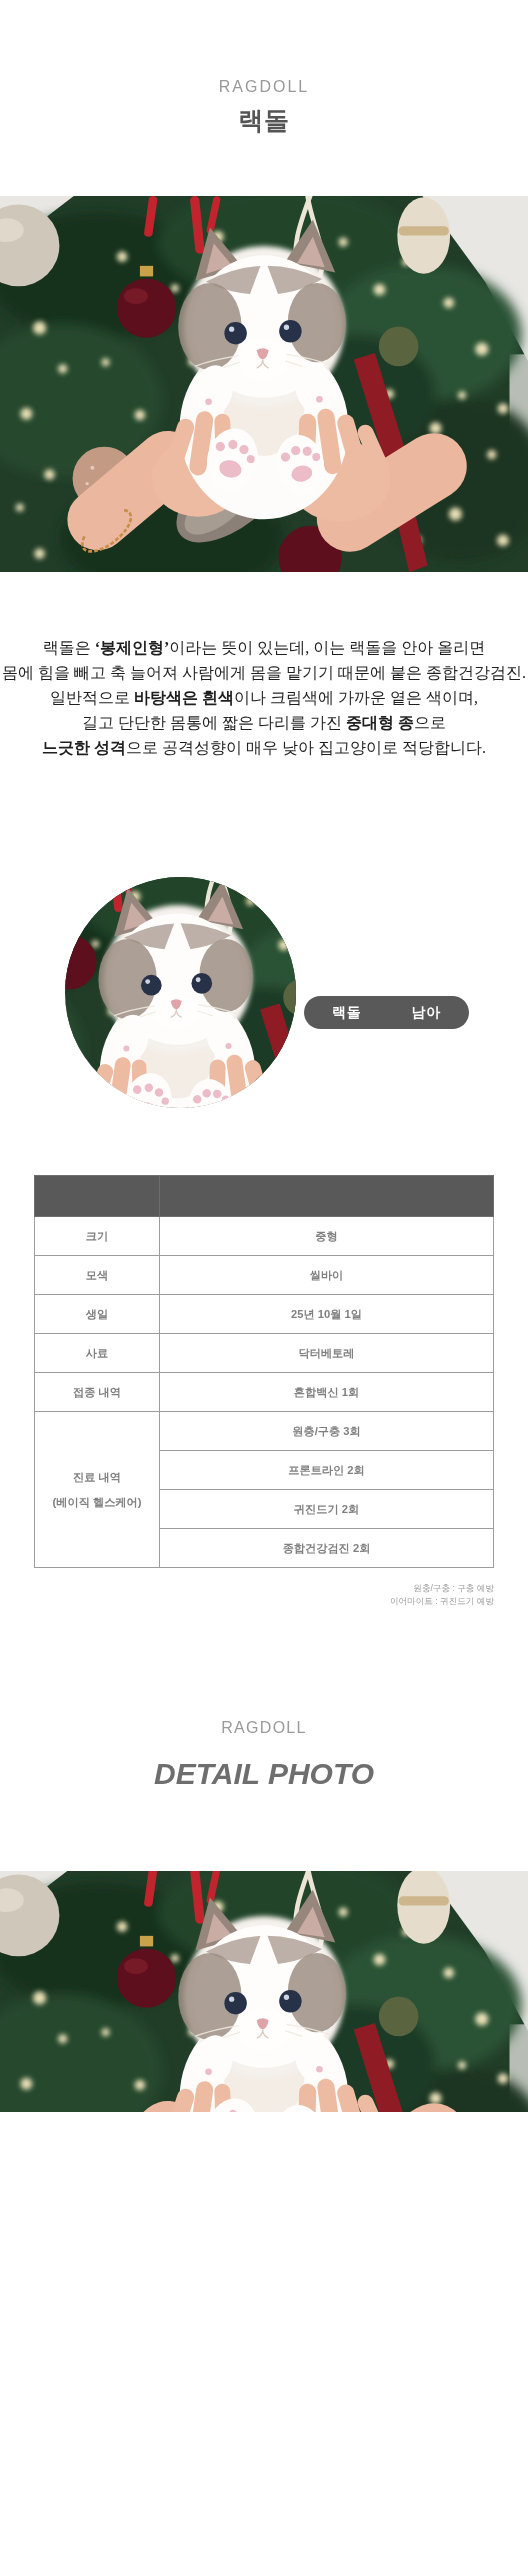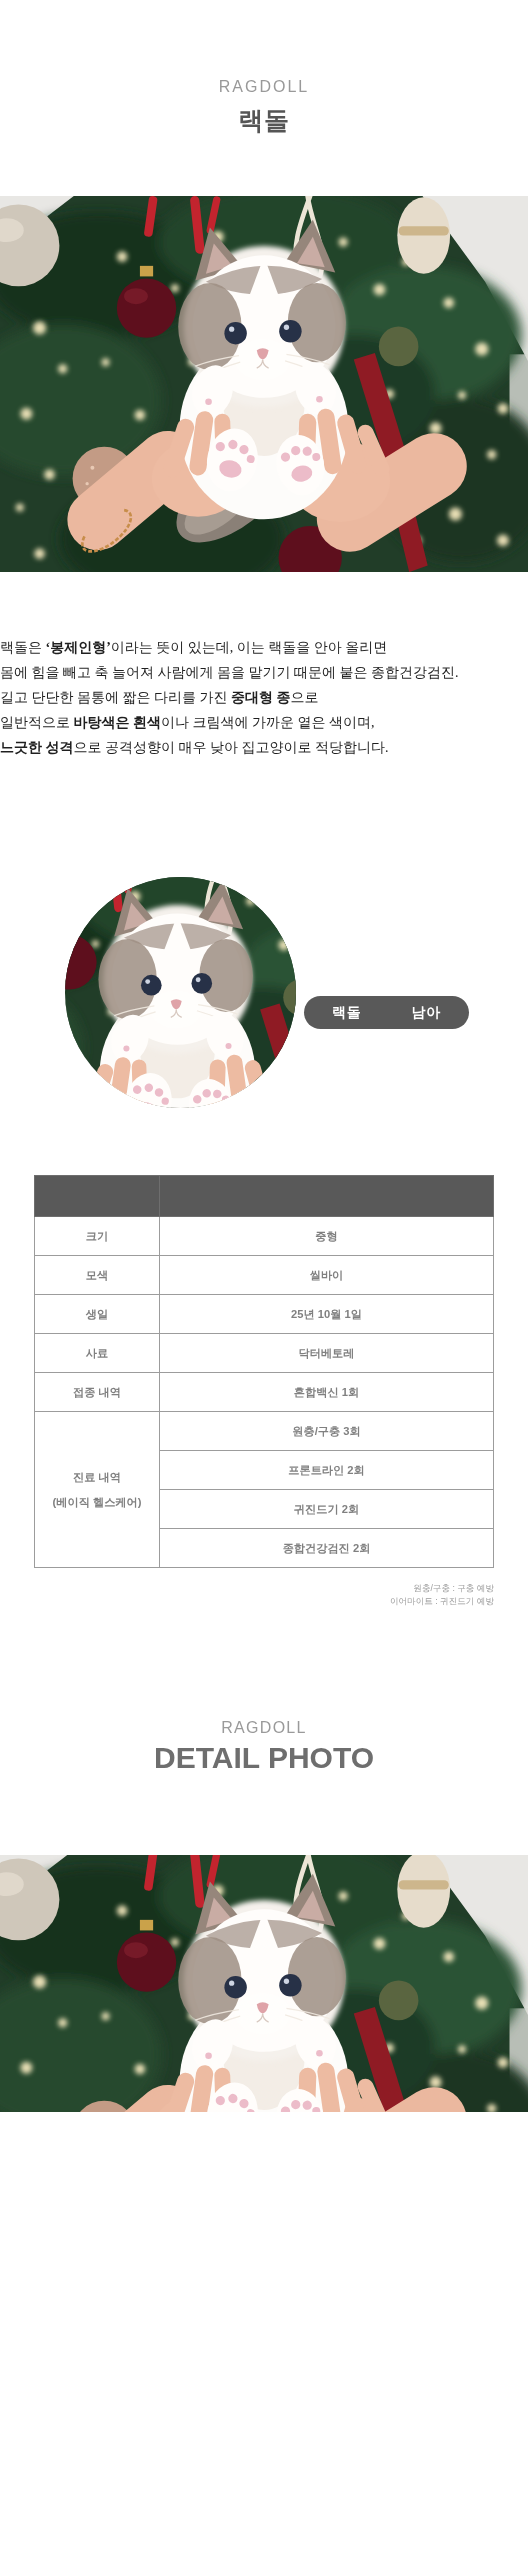--- a/index.html
+++ b/index.html
@@ -9,23 +9,23 @@
   
   .top-header{padding-top:78px;text-align:center;}
   .brand-en{font-size:16px;color:#999999;letter-spacing:2px;font-weight:400;}
   .brand-ko{font-size:25px;color:#555555;font-weight:bold;margin-top:8px;letter-spacing:0.7px;}
 
   
   .hero-photo{margin-top:59px;width:528px;height:376px;overflow:hidden;}
   .photo-svg{display:block;width:100%;height:100%;}
 
   
-  .desc{margin-top:63px;text-align:left;
+  .desc{margin-top:63px;text-align:center;
         font-family:"Liberation Serif","DejaVu Serif",serif;
-        font-size:14px;line-height:25px;color:#1f1f1f;}
+        font-size:16px;line-height:25px;color:#1f1f1f;}
   .desc b{font-weight:bold;}
 
   
   .profile{margin-top:117px;height:231px;position:relative;}
   .avatar{position:absolute;left:65px;top:0;width:231px;height:231px;border-radius:50%;overflow:hidden;}
   .badge{position:absolute;left:304px;top:119px;width:165px;height:33px;background:#595959;
          border-radius:16.5px;display:flex;align-items:center;justify-content:space-between;
          padding:0 28px;box-sizing:border-box;color:#ffffff;font-size:14px;font-weight:bold;letter-spacing:0.7px;}
 
   
@@ -38,21 +38,21 @@
   .care-label div{line-height:16px;}
   .care-gap{height:9.2px;}
 
   
   .footnotes{padding-right:34px;text-align:right;
              font-size:8.6px;line-height:13.2px;color:#9a9a9a;}
 
   
   .detail-header{margin-top:111px;text-align:center;}
   .detail-en{font-size:16px;color:#9a9a9a;letter-spacing:1.3px;}
-  .detail-title{font-size:30px;color:#6e6e6e;font-weight:800;margin-top:4px;letter-spacing:0px;}
+  .detail-title{font-size:30px;color:#6e6e6e;font-weight:800;margin-top:20px;letter-spacing:0px;font-style:italic;}
 
   .detail-photo-1{margin-top:80px;width:528px;height:366px;overflow:hidden;}
   .photo-pair{margin-top:4.6px;height:282px;display:flex;gap:5.3px;overflow:hidden;}
   .photo-pair .half{width:262px;height:282px;overflow:hidden;}
 
   .hidden-defs{position:absolute;width:0;height:0;}
 </style>
 </head>
 <body>
 
@@ -230,22 +230,22 @@
 
   <div class="hero-photo">
     <svg class="photo-svg" viewBox="0 0 800 570" preserveAspectRatio="xMidYMid slice">
         <use href="#scene"></use>
       </svg>
   </div>
 
   <div class="desc">
     <div><span>랙돌은 </span><b>‘봉제인형’</b><span>이라는 뜻이 있는데, 이는 랙돌을 안아 올리면</span></div>
     <div><span>몸에 힘을 빼고 축 늘어져 사람에게 몸을 맡기기 때문에 붙은 종합건강검진.</span><b></b><span></span></div>
+    <div><span>일반적으로 </span><b>바탕색은 흰색</b><span>이나 크림색에 가까운 옅은 색이며,</span></div>
     <div><span>길고 단단한 몸통에 짧은 다리를 가진 </span><b>중대형 종</b><span>으로</span></div>
-    <div><span>일반적으로 </span><b>바탕색은 흰색</b><span>이나 크림색에 가까운 옅은 색이며,</span></div>
     <div><span></span><b>느긋한 성격</b><span>으로 공격성향이 매우 낮아 집고양이로 적당합니다.</span></div>
   </div>
 
   <div class="profile">
     <div class="avatar">
       <svg class="photo-svg" viewBox="215 30 380 380" preserveAspectRatio="xMidYMid slice">
           <use href="#scene"></use>
         </svg>
     </div>
     <div class="badge">

